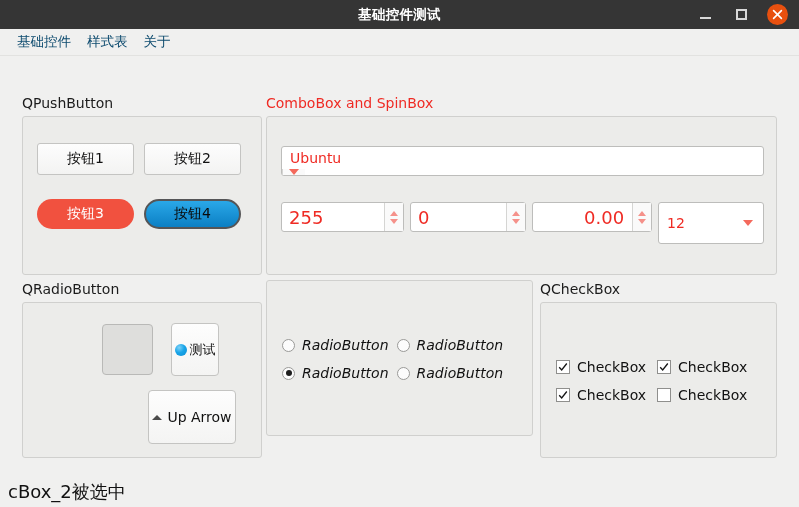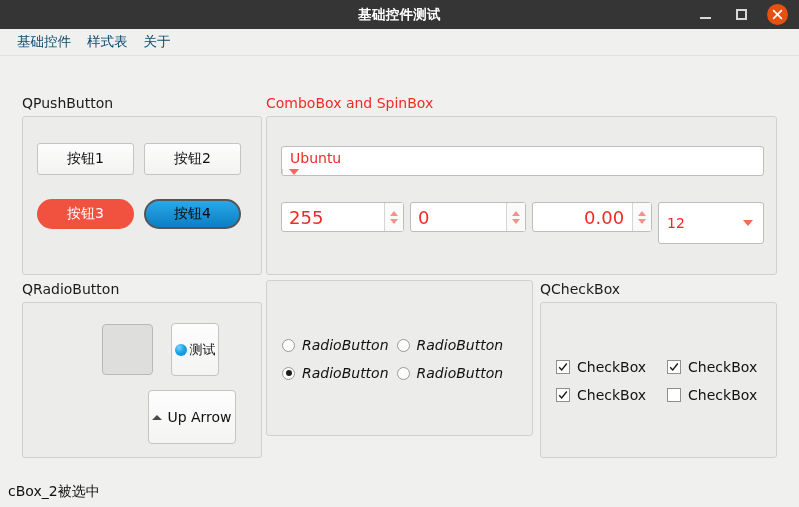--- a/index.html
+++ b/index.html
@@ -370,21 +370,21 @@
     color: #111;
   }
 
   
   .statusbar {
     height: 32px;
     display: flex;
     align-items: center;
     padding-left: 8px;
     background: #f0f0ef;
-    font-size: 14px;
+    font-size: 18px;
     color: #111;
   }
 </style>
 </head>
 <body>
 
 <div class="titlebar">
   <div class="titlebar-title">基础控件测试</div>
   <div class="titlebar-controls">
     <div class="tb-btn">
@@ -513,21 +513,21 @@
           <span class="radio-mark"></span>
           <span class="opt-label">RadioButton</span>
         </div>
       </div>
     </div>
   </div>
 
   <div class="group" style="left:540px; top:224px; width:237px;">
     <div class="group-title">QCheckBox</div>
     <div class="group-box" style="width:237px; height:156px;">
-      <div class="opt-grid" style="left:15px; top:56px; column-gap:21px;">
+      <div class="opt-grid" style="left:15px; top:56px; column-gap:11px;">
         <div class="opt">
           <span class="check-mark">
             <svg width="10" height="10" viewBox="0 0 10 10">
                 <polyline points="1.2,5.2 3.7,8 8.8,1.5" fill="none" stroke="#151515" stroke-width="1.3"></polyline>
               </svg>
           </span>
           <span class="opt-label">CheckBox</span>
         </div>
         <div class="opt">
           <span class="check-mark">

